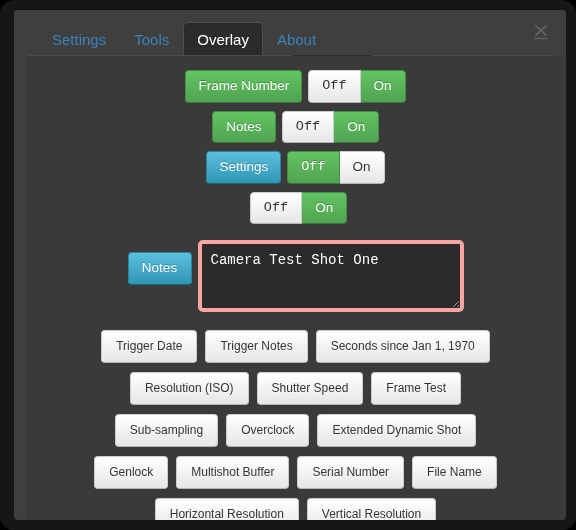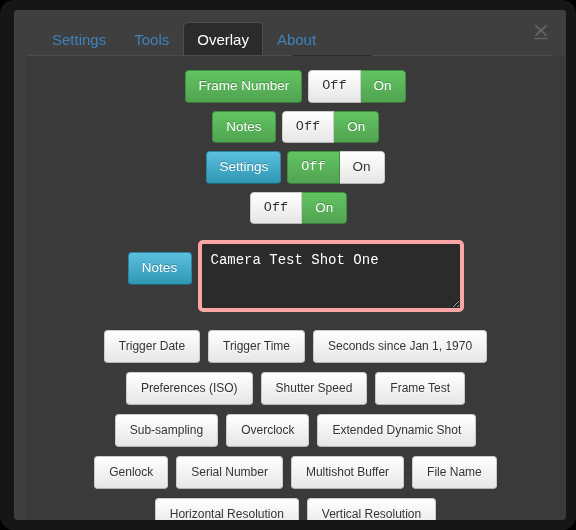--- a/index.html
+++ b/index.html
@@ -276,37 +276,37 @@
         </div>
 
       <div id="notes-row">
         <button class="btn btn-blue label-btn" id="notes-label-btn">Notes</button>
         <textarea id="notes-textarea" placeholder="" style="">Camera Test Shot One</textarea>
       </div>
 
       <div id="field-rows">
           <div class="grid-row">
             <button class="btn btn-default">Trigger Date</button>
-            <button class="btn btn-default">Trigger Time</button>
+            <button class="btn btn-default">Trigger Notes</button>
             <button class="btn btn-default">Seconds since Jan 1, 1970</button>
           </div>
           <div class="grid-row">
-            <button class="btn btn-default">Preferences (ISO)</button>
+            <button class="btn btn-default">Resolution (ISO)</button>
             <button class="btn btn-default">Shutter Speed</button>
             <button class="btn btn-default">Frame Test</button>
           </div>
           <div class="grid-row">
             <button class="btn btn-default">Sub-sampling</button>
             <button class="btn btn-default">Overclock</button>
             <button class="btn btn-default">Extended Dynamic Shot</button>
           </div>
           <div class="grid-row">
             <button class="btn btn-default">Genlock</button>
+            <button class="btn btn-default">Multishot Buffer</button>
             <button class="btn btn-default">Serial Number</button>
-            <button class="btn btn-default">Multishot Buffer</button>
             <button class="btn btn-default">File Name</button>
           </div>
           <div class="grid-row">
             <button class="btn btn-default">Horizontal Resolution</button>
             <button class="btn btn-default">Vertical Resolution</button>
           </div>
         </div>
 
     </div>
   </div>

